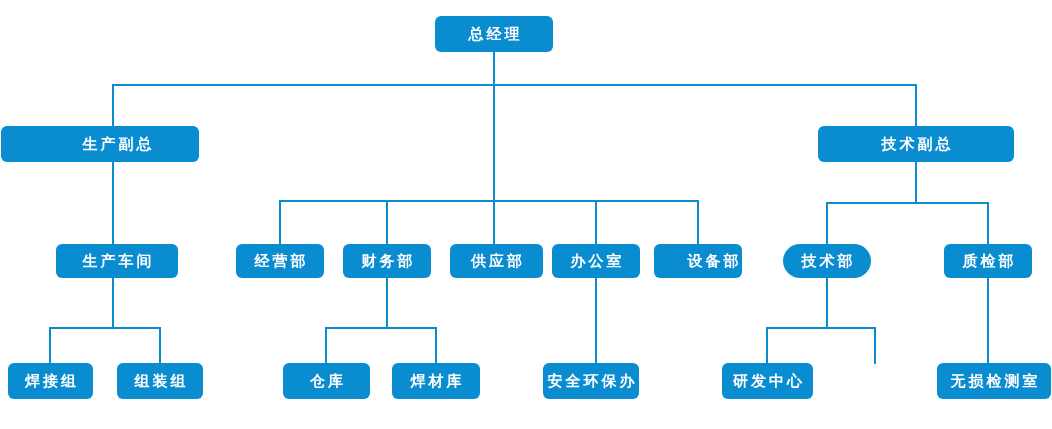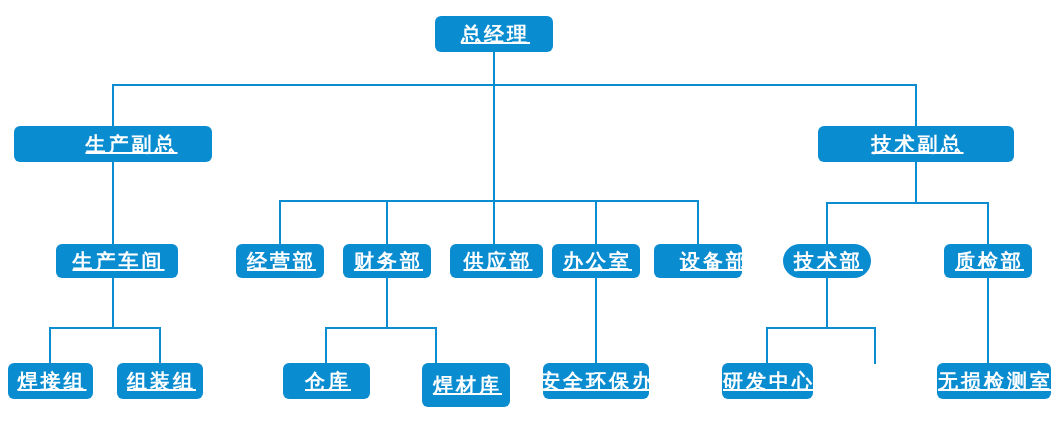--- a/index.html
+++ b/index.html
@@ -28,27 +28,26 @@
     stroke-width: 2;
   }
   .node {
     position: absolute;
     background: #0a8cd0;
     color: #ffffff;
     border-radius: 6px;
     display: flex;
     align-items: center;
     justify-content: center;
-    font-size: 20px;
+    font-size: 15px;
     font-weight: bold;
     letter-spacing: 3px;
     padding-left: 3px; 
     box-sizing: border-box;
     white-space: nowrap;
-    text-decoration: underline;
   }
 </style>
 </head>
 <body>
 
 <div class="canvas">
 
   <svg class="connectors" width="1052" height="429" viewBox="0 0 1052 429" xmlns="http://www.w3.org/2000/svg">
 
     <path d="M494 52 V245"></path>
@@ -67,33 +66,33 @@
 
     <path d="M596 278 V364"></path>
 
     <path d="M827 278 V328 M767 364 V328 H875 V364"></path>
 
     <path d="M988 278 V364"></path>
   </svg>
 
   <div class="node" style="left:435px; top:16px;  width:118px; height:36px;">总经理</div>
 
-  <div class="node" style="left:14px;  top:126px; width:198px; height:36px;padding-left:37px;">生产副总</div>
+  <div class="node" style="left:1px;  top:126px; width:198px; height:36px;padding-left:37px;">生产副总</div>
   <div class="node" style="left:818px; top:126px; width:196px; height:36px;">技术副总</div>
 
   <div class="node" style="left:56px;  top:244px; width:122px; height:34px;">生产车间</div>
   <div class="node" style="left:236px; top:244px; width:88px;  height:34px;">经营部</div>
   <div class="node" style="left:343px; top:244px; width:88px;  height:34px;">财务部</div>
   <div class="node" style="left:450px; top:244px; width:93px;  height:34px;">供应部</div>
   <div class="node" style="left:552px; top:244px; width:88px;  height:34px;">办公室</div>
   <div class="node" style="left:654px; top:244px; width:88px;  height:34px;padding-left:33px;">设备部</div>
   <div class="node" style="left:783px; top:244px; width:88px;  height:34px;border-radius:17px;">技术部</div>
   <div class="node" style="left:8px;   top:363px; width:85px;  height:36px;">焊接组</div>
 
   <div class="node" style="left:944px; top:244px; width:88px;  height:34px;">质检部</div>
   <div class="node" style="left:117px; top:363px; width:86px;  height:36px;">组装组</div>
   <div class="node" style="left:283px; top:363px; width:87px;  height:36px;">仓库</div>
-  <div class="node" style="left:392px; top:363px; width:88px;  height:44px;margin-left:30px;">焊材库</div>
-  <div class="node" style="left:543px; top:363px; width:106px; height:36px;">安全环保办</div>
+  <div class="node" style="left:392px; top:363px; width:88px;  height:36px;">焊材库</div>
+  <div class="node" style="left:543px; top:363px; width:96px; height:36px;">安全环保办</div>
   <div class="node" style="left:722px; top:363px; width:91px;  height:36px;">研发中心</div>
   <div class="node" style="left:937px; top:363px; width:114px; height:36px;">无损检测室</div>
 
 </div>
 
 </body></html>

